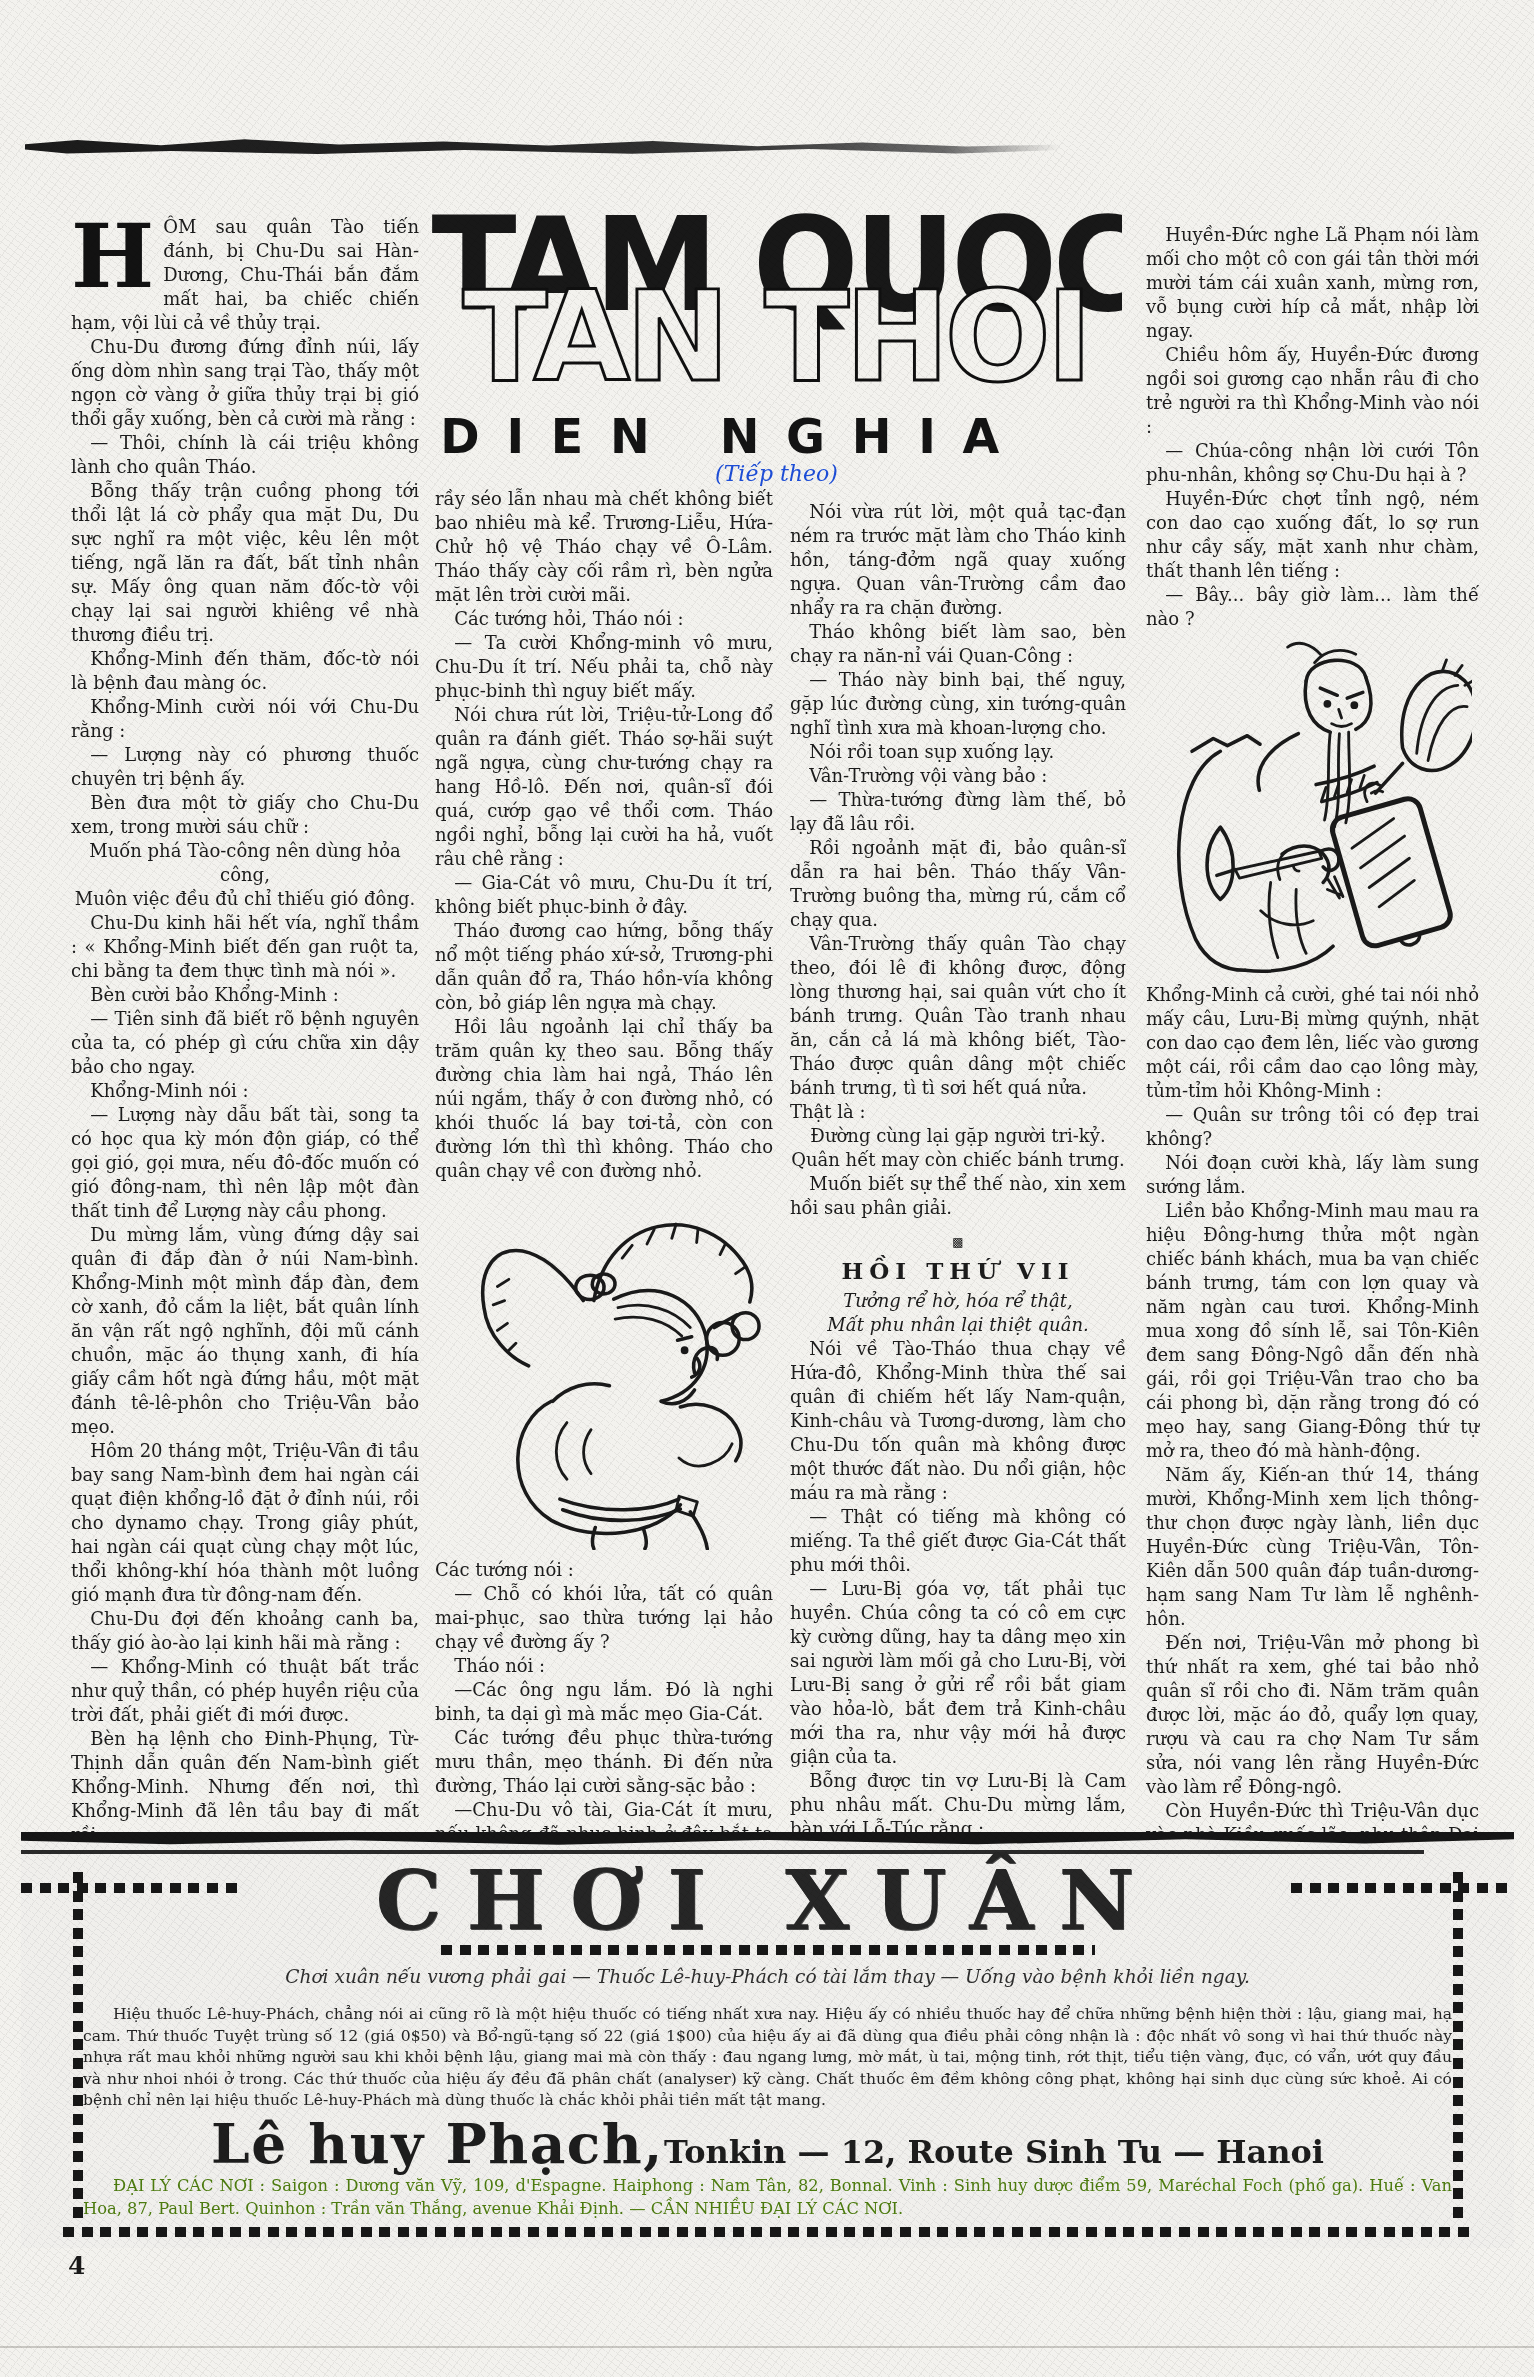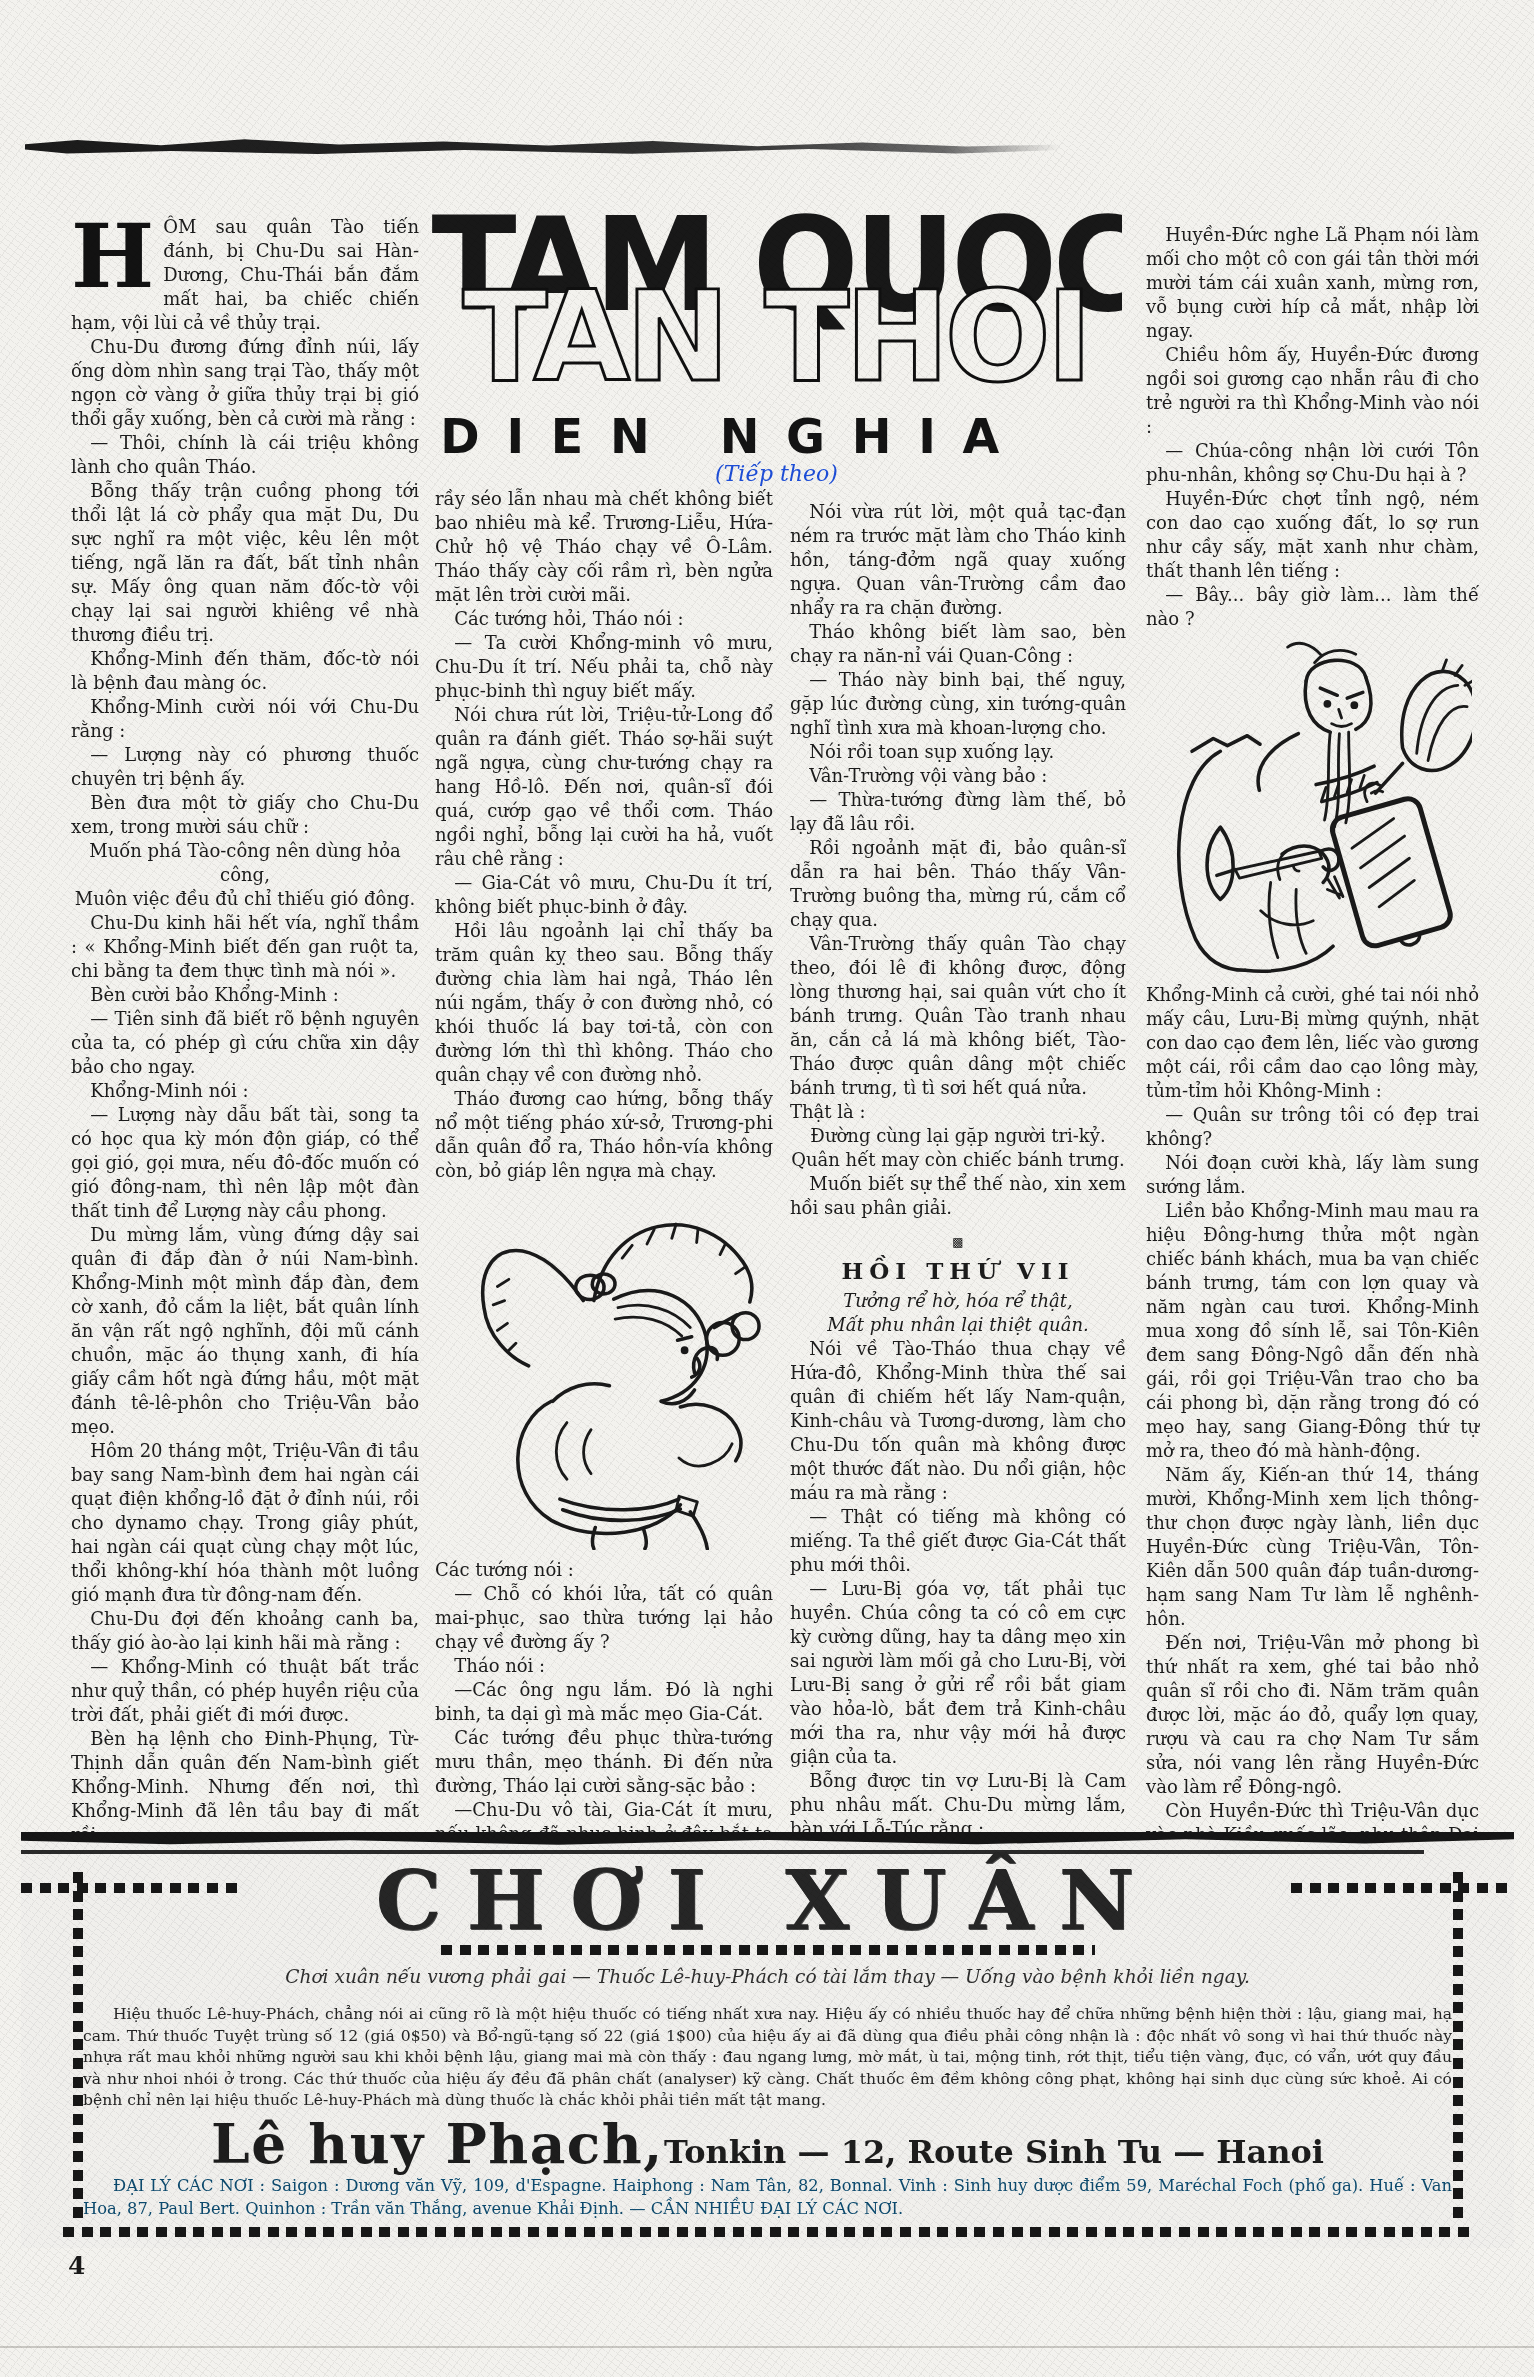--- a/index.html
+++ b/index.html
@@ -57,21 +57,21 @@
   .ad-title{
     font-size:83px;font-weight:bold;letter-spacing:25px;line-height:1;
     color:#262626;text-shadow:0.7px 0.7px 0 #4a4a4a;white-space:nowrap;
   }
   .ad-underdash{position:absolute;top:113px;left:50%;transform:translateX(-50%);width:654px;}
   .ad-tagline{position:absolute;top:134px;left:0;right:0;text-align:center;font-style:italic;font-size:18.6px;color:#2e2e2e;}
   .ad-body{position:absolute;top:172px;left:62px;right:62px;font-size:15.6px;line-height:21.5px;text-align:justify;text-indent:30px;color:#242424;}
   .ad-sign{position:absolute;top:279px;left:0;right:0;display:flex;justify-content:center;align-items:baseline;}
   .ad-sign-name{font-size:55px;font-weight:bold;color:#1d1d1d;letter-spacing:1.5px;}
   .ad-sign-addr{font-size:32px;font-weight:bold;color:#1d1d1d;}
-  .ad-agents{position:absolute;top:342px;left:62px;right:62px;font-size:16.3px;line-height:23px;text-align:justify;text-indent:30px;color:#0c4a6e;}
+  .ad-agents{position:absolute;top:342px;left:62px;right:62px;font-size:16.3px;line-height:23px;text-align:justify;text-indent:30px;color:#4d7c0f;}
   .ad-bottomdash{position:absolute;top:395px;left:42px;right:42px;}
   .page-number{position:absolute;left:68px;top:2251px;font-size:25px;font-weight:bold;color:#1a1a1a;}
   .bottom-edge{position:absolute;left:0;right:0;top:2346px;height:1.5px;background:#c9c7c2;}
 </style>
 </head>
 <body>
 
 <div class="scan-bar"></div>
 
 <div class="masthead">
@@ -107,22 +107,22 @@
     <p class="para">Chu-Du ngay đêm ấy đem hết ngư lôi hạm, tuần dương hạm của Đông-ngô cùng các đồ dẫn hỏa, ầm ầm kéo sang trận Tào đốt phá. Quân Tào rối loạn,</p>
   </div>
 
 <div class="col col2">
   <div>
       <p class="para s-noindent">rầy séo lẫn nhau mà chết không biết bao nhiêu mà kể. Trương-Liễu, Hứa-Chử hộ vệ Tháo chạy về Ô-Lâm. Tháo thấy cày cối rầm rì, bèn ngửa mặt lên trời cười mãi.</p>
       <p class="para">Các tướng hỏi, Tháo nói :</p>
       <p class="para">— Ta cười Khổng-minh vô mưu, Chu-Du ít trí. Nếu phải ta, chỗ này phục-binh thì nguy biết mấy.</p>
       <p class="para">Nói chưa rút lời, Triệu-tử-Long đổ quân ra đánh giết. Tháo sợ-hãi suýt ngã ngựa, cùng chư-tướng chạy ra hang Hồ-lô. Đến nơi, quân-sĩ đói quá, cướp gạo về thổi cơm. Tháo ngồi nghỉ, bỗng lại cười ha hả, vuốt râu chê rằng :</p>
       <p class="para">— Gia-Cát vô mưu, Chu-Du ít trí, không biết phục-binh ở đây.</p>
+      <p class="para">Tháo đương cao hứng, bỗng thấy nổ một tiếng pháo xứ-sở, Trương-phi dẫn quân đổ ra, Tháo hồn-vía không còn, bỏ giáp lên ngựa mà chạy.</p>
       <p class="para">Hồi lâu ngoảnh lại chỉ thấy ba trăm quân kỵ theo sau. Bỗng thấy đường chia làm hai ngả, Tháo lên núi ngắm, thấy ở con đường nhỏ, có khói thuốc lá bay tơi-tả, còn con đường lớn thì thì không. Tháo cho quân chạy về con đường nhỏ.</p>
-      <p class="para">Tháo đương cao hứng, bỗng thấy nổ một tiếng pháo xứ-sở, Trương-phi dẫn quân đổ ra, Tháo hồn-vía không còn, bỏ giáp lên ngựa mà chạy.</p>
     </div>
   <svg class="illus" width="319" height="357" viewBox="0 0 450 500" fill="none" stroke="#1a1a1a" stroke-width="5" stroke-linecap="round" stroke-linejoin="round">
     <path d="M210,150 C230,30 360,10 420,95 C432,112 436,132 430,152"></path>
     <path d="M250,90 l14,-18 M285,70 l10,-20 M320,62 l6,-20 M355,68 l2,-20 M388,85 l8,-16 M410,112 l14,-10" stroke-width="4"></path>
     <path d="M195,150 C120,40 40,70 55,160 C60,200 90,230 118,242"></path>
     <path d="M90,120 l-16,10 M84,150 l-16,6 M88,182 l-14,10 M100,210 l-12,12" stroke-width="4"></path>
     <path d="M208,148 a20,17 0 1 1 4,-1 M228,140 a16,14 0 1 1 3,-1"></path>
     <path d="M238,148 C300,118 356,148 368,200 C377,244 352,280 305,292"></path>
     <path d="M244,160 C284,150 322,162 346,188 M240,176 C278,168 312,178 334,200" stroke-width="4"></path>
     <path d="M328,206 l20,-5" stroke-width="5"></path>

